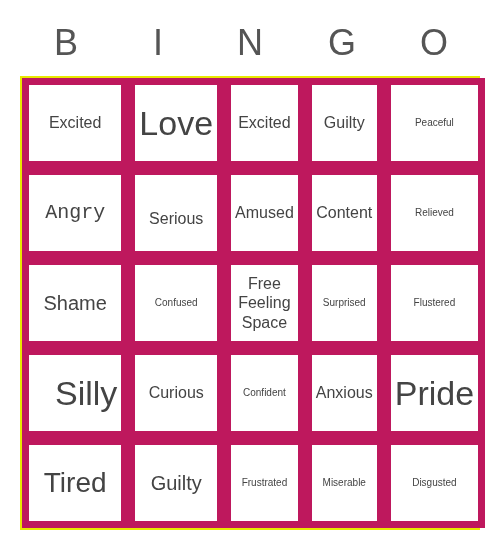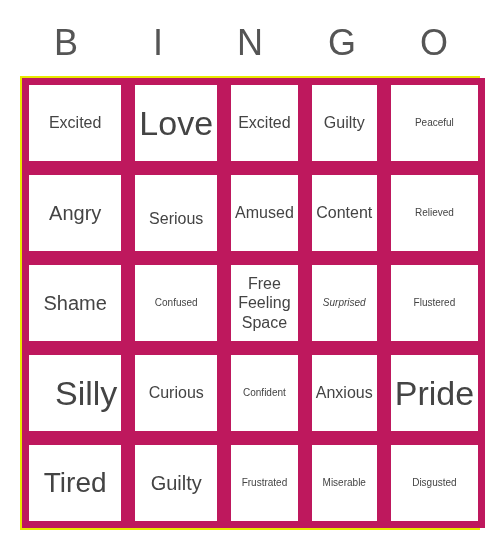--- a/index.html
+++ b/index.html
@@ -95,21 +95,21 @@
       <div class="bingo-cell">
         <span class="cell-text size-sm" style="white-space: pre-line;">Excited</span>
       </div>
       <div class="bingo-cell">
         <span class="cell-text size-sm" style="white-space: pre-line;">Guilty</span>
       </div>
       <div class="bingo-cell">
         <span class="cell-text size-xs" style="white-space: pre-line;">Peaceful</span>
       </div>
       <div class="bingo-cell">
-        <span class="cell-text size-md" style="white-space: pre-line;">Angry</span>
+        <span class="cell-text size-md" style="white-space: pre-line; font-family: Liberation Mono, monospace;">Angry</span>
       </div>
       <div class="bingo-cell">
         <span class="cell-text size-sm" style="white-space: pre-line; margin-top: 12px;">Serious</span>
       </div>
       <div class="bingo-cell">
         <span class="cell-text size-sm" style="white-space: pre-line;">Amused</span>
       </div>
       <div class="bingo-cell">
         <span class="cell-text size-sm" style="white-space: pre-line;">Content</span>
       </div>
@@ -121,21 +121,21 @@
       </div>
       <div class="bingo-cell">
         <span class="cell-text size-xs" style="white-space: pre-line;">Confused</span>
       </div>
       <div class="bingo-cell">
         <span class="cell-text size-sm" style="white-space: pre-line;">Free
 Feeling
 Space</span>
       </div>
       <div class="bingo-cell">
-        <span class="cell-text size-xs" style="white-space: pre-line; font-style: italic;">Surprised</span>
+        <span class="cell-text size-xs" style="white-space: pre-line;">Surprised</span>
       </div>
       <div class="bingo-cell">
         <span class="cell-text size-xs" style="white-space: pre-line;">Flustered</span>
       </div>
       <div class="bingo-cell">
         <span class="cell-text size-xl" style="white-space: pre-line; margin-left: 22px;">Silly</span>
       </div>
       <div class="bingo-cell">
         <span class="cell-text size-sm" style="white-space: pre-line;">Curious</span>
       </div>

